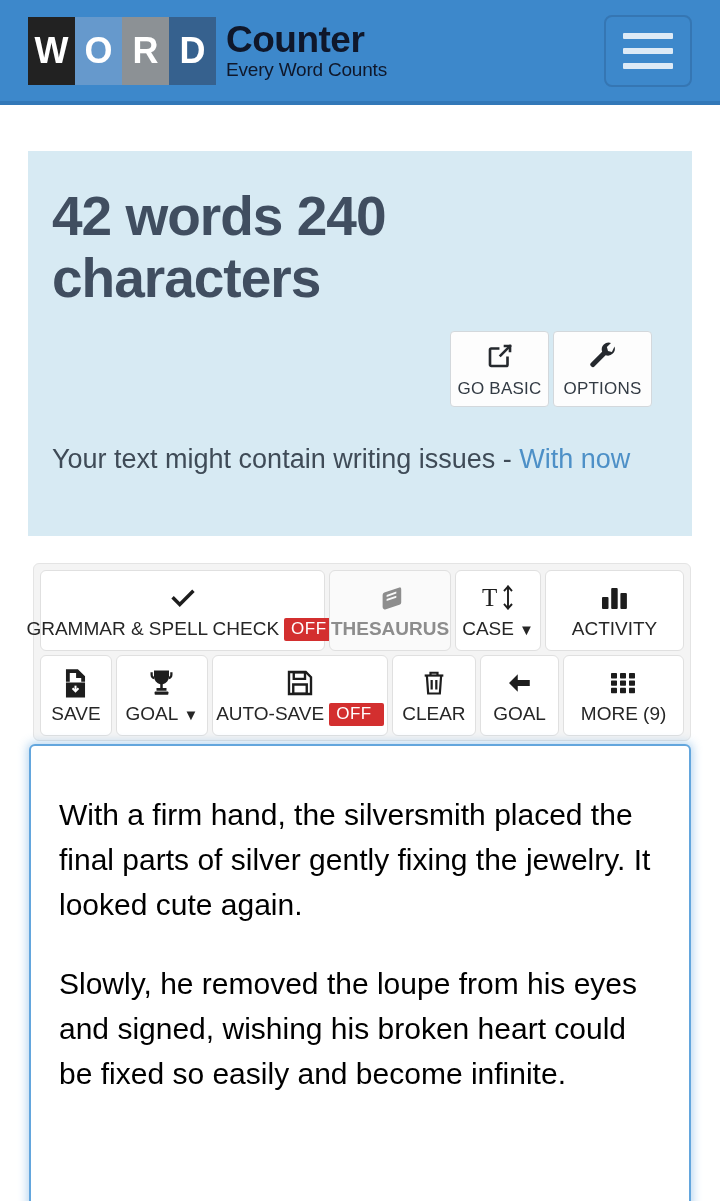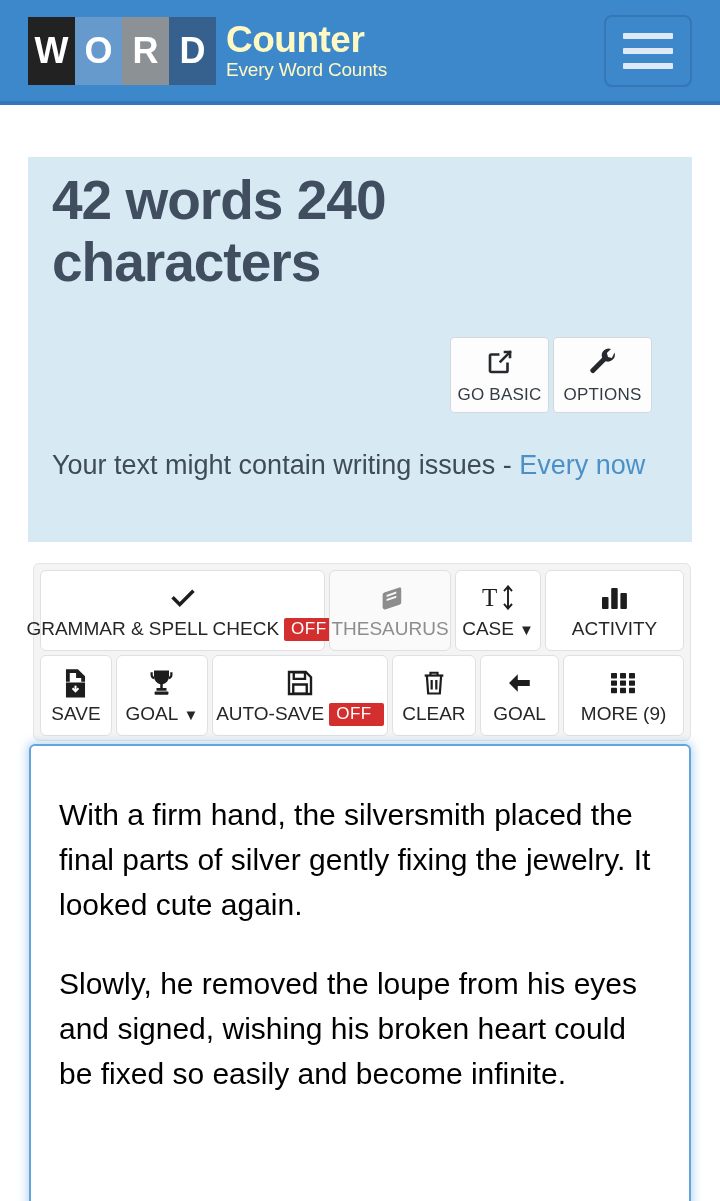--- a/index.html
+++ b/index.html
@@ -23,21 +23,21 @@
   .brand { display: flex; align-items: center; flex: 1 1 auto; }
   .logo-tiles { display: flex; height: 68px; }
   .logo-tile {
     width: 47px; height: 68px;
     display: flex; align-items: center; justify-content: center;
     color: #ffffff;
     font-weight: bold;
     font-size: 36px;
     letter-spacing: 0;
   }
-  .brand-text { margin-left: 10px; color: #fef9c3; line-height: 1; }
+  .brand-text { margin-left: 10px; color: #0f172a; line-height: 1; }
   .brand-name {
     font-size: 37px; font-weight: bold; letter-spacing: -0.5px;
     display: block; line-height: 0.98;
   }
   .brand-tag {
     font-size: 19px; display: block; margin-top: 2px; letter-spacing: -0.2px;
   }
   .menu-button {
     width: 88px; height: 72px;
     border: 2px solid #3576b3;
@@ -49,22 +49,21 @@
     cursor: pointer;
     flex: 0 0 auto;
   }
   .menu-bar { width: 50px; height: 6px; background: #ddeaf6; border-radius: 1px; }
 
   
   .summary-panel {
     position: absolute; left: 28px; top: 151px;
     width: 664px; height: 385px;
     background: #d7eaf3;
-    padding: 12px 24px 0 24px;
-    margin-top: 6px;
+    padding: 34px 24px 0 24px;
   }
   .count-title {
     font-size: 55px; font-weight: bold; color: #404e60;
     line-height: 1.13; letter-spacing: -1px;
     max-width: 470px;
   }
   .panel-actions {
     position: absolute; right: 40px; top: 180px;
     display: flex; gap: 4px;
   }
@@ -106,21 +105,21 @@
     height: 81px;
     padding: 0 10px;
     cursor: pointer;
     color: #1d1d1d;
   }
   .tb-btn .lbl {
     font-size: 19px; color: #262626; white-space: nowrap;
     display: flex; align-items: center; gap: 5px;
   }
   .tb-btn.disabled { background: #fafafa; color: #8d8d8d; cursor: default; }
-  .tb-btn.disabled .lbl { color: #8d8d8d; }
+  .tb-btn.disabled .lbl { color: #8d8d8d; font-weight: bold; }
   .badge-off {
     background: #d32f2f; color: #ffffff;
     font-size: 17px; font-weight: normal;
     padding: 1px 12px 2px 7px; border-radius: 2px;
     letter-spacing: 0.5px;
   }
   .caret { font-size: 15px; line-height: 1; }
   .icon { display: flex; align-items: center; justify-content: center; height: 34px; }
 
   
@@ -190,21 +189,21 @@
         <span class="icon">
           <svg width="30" height="30" viewBox="0 0 24 24" fill="#25292e">
             <path d="M21.2 4.3a5.6 5.6 0 0 1-7.1 7.1L5.5 20a2 2 0 1 1-2.8-2.8l8.6-8.6a5.6 5.6 0 0 1 7.1-7.1l-3.3 3.3.9 3.1 3.1.9 2.1-4.5z"></path>
           </svg>
         </span>
         <span class="lbl">OPTIONS</span>
       </div>
     </div>
 
     <div class="writing-note">
-      <span>Your text might contain writing issues - </span><a href="#">Every now</a>
+      <span>Your text might contain writing issues - </span><a href="#">With now</a>
     </div>
   </div>
 
   <div class="toolbar">
 
     <div class="tb-row">
       <div class="tb-btn" style="width:285px">
         <span class="icon">
           <svg width="30" height="26" viewBox="0 0 24 24" fill="none" stroke="#1d1d1d" stroke-width="3.2" stroke-linecap="square">
             <path d="M3.5 12.5l5.5 5.5L20.5 6.5"></path>

